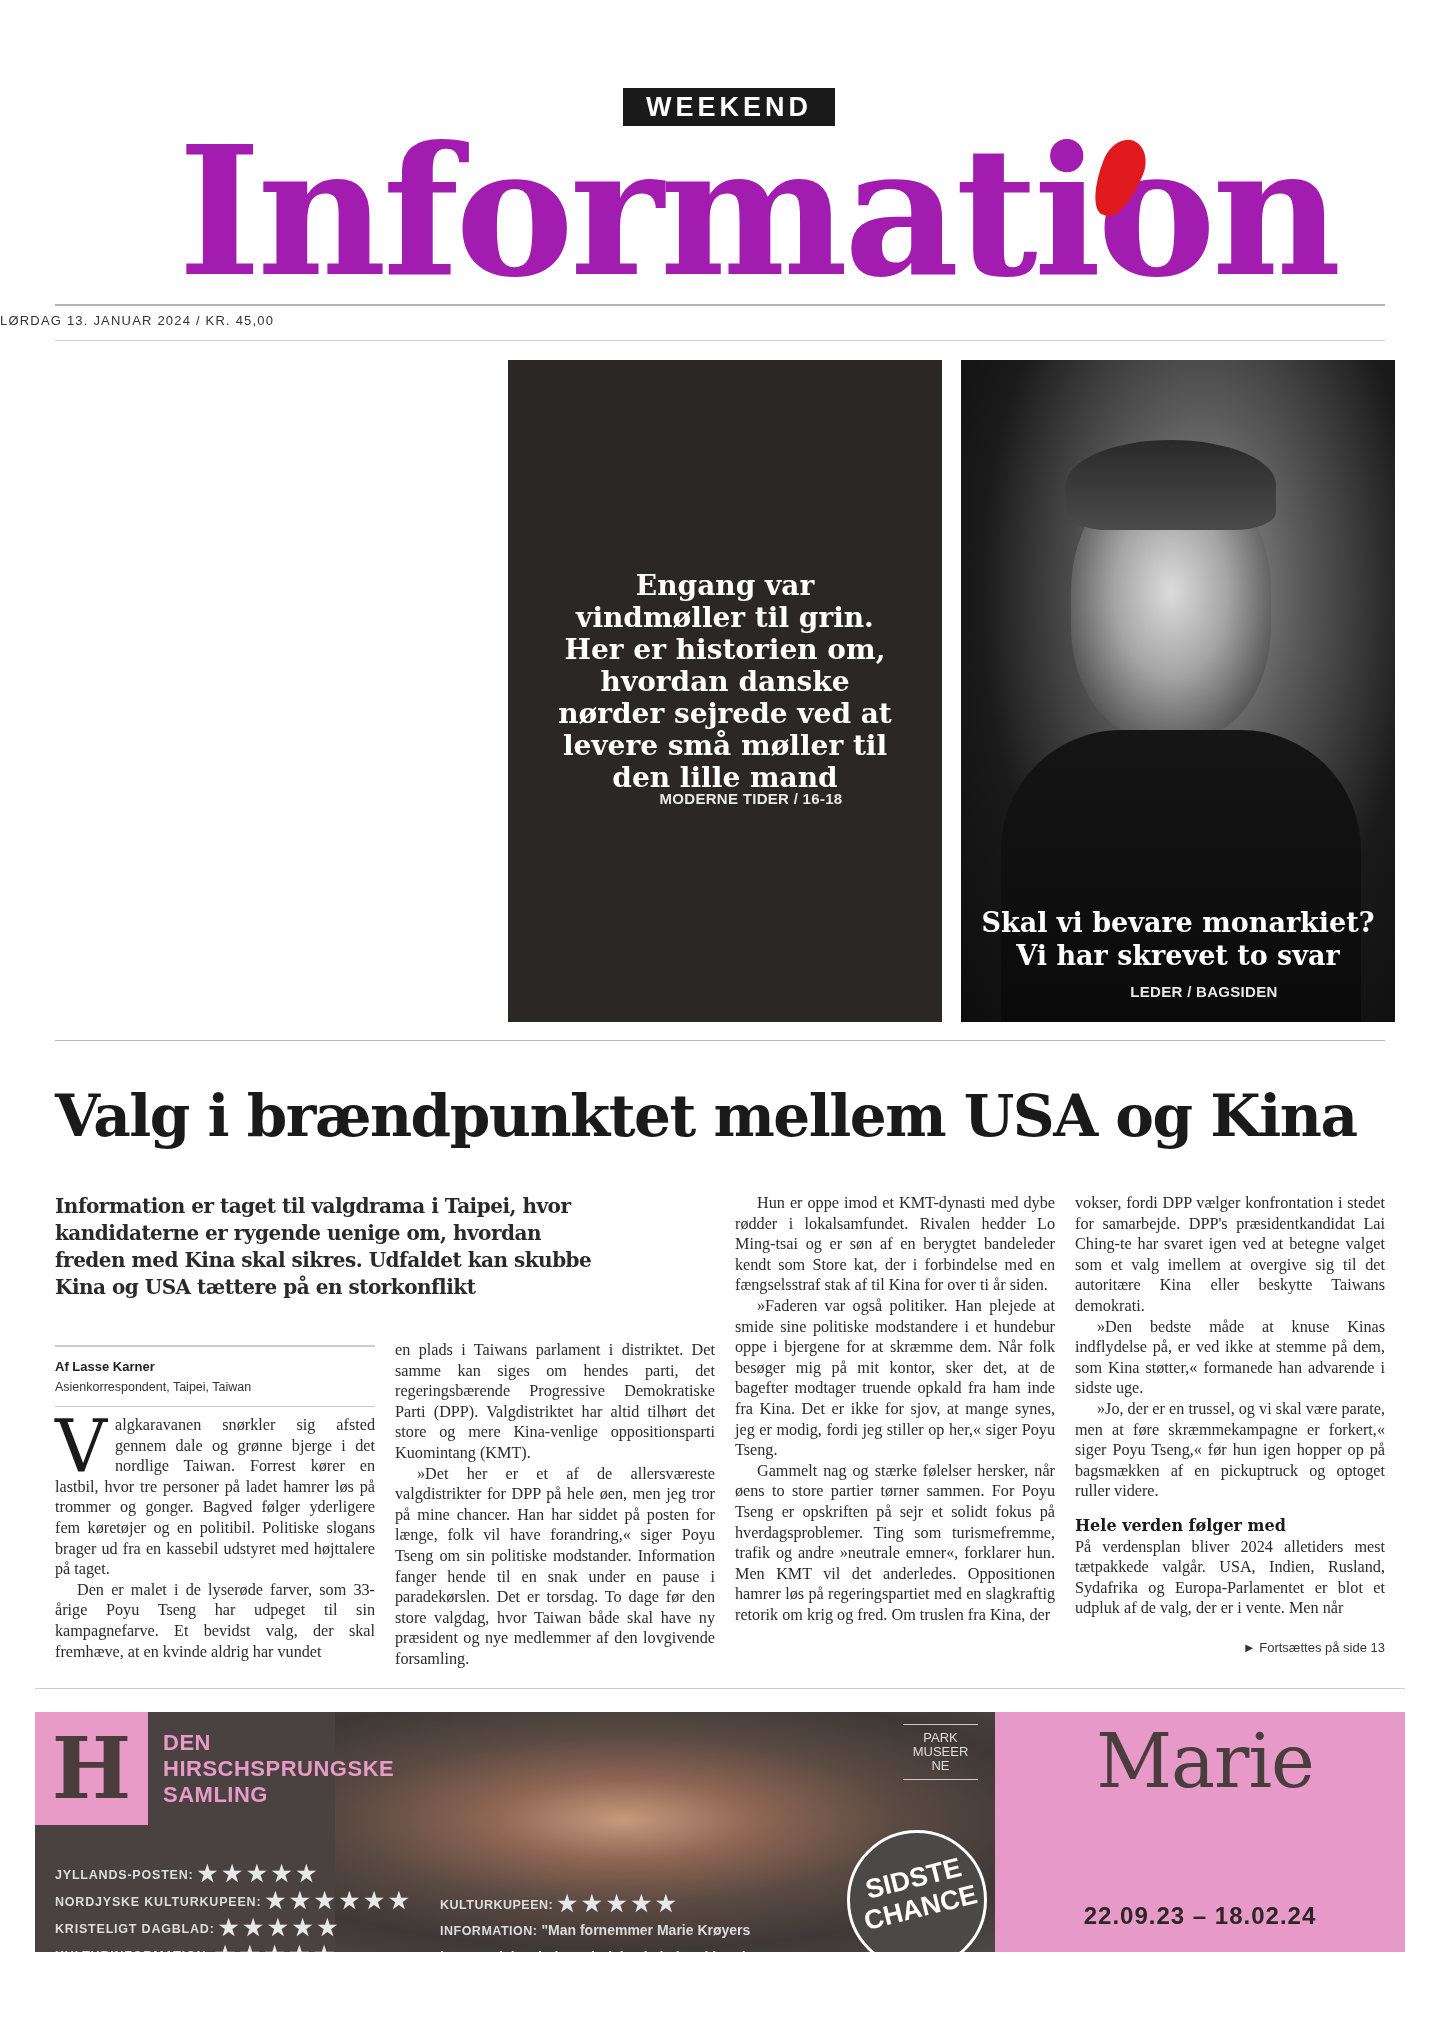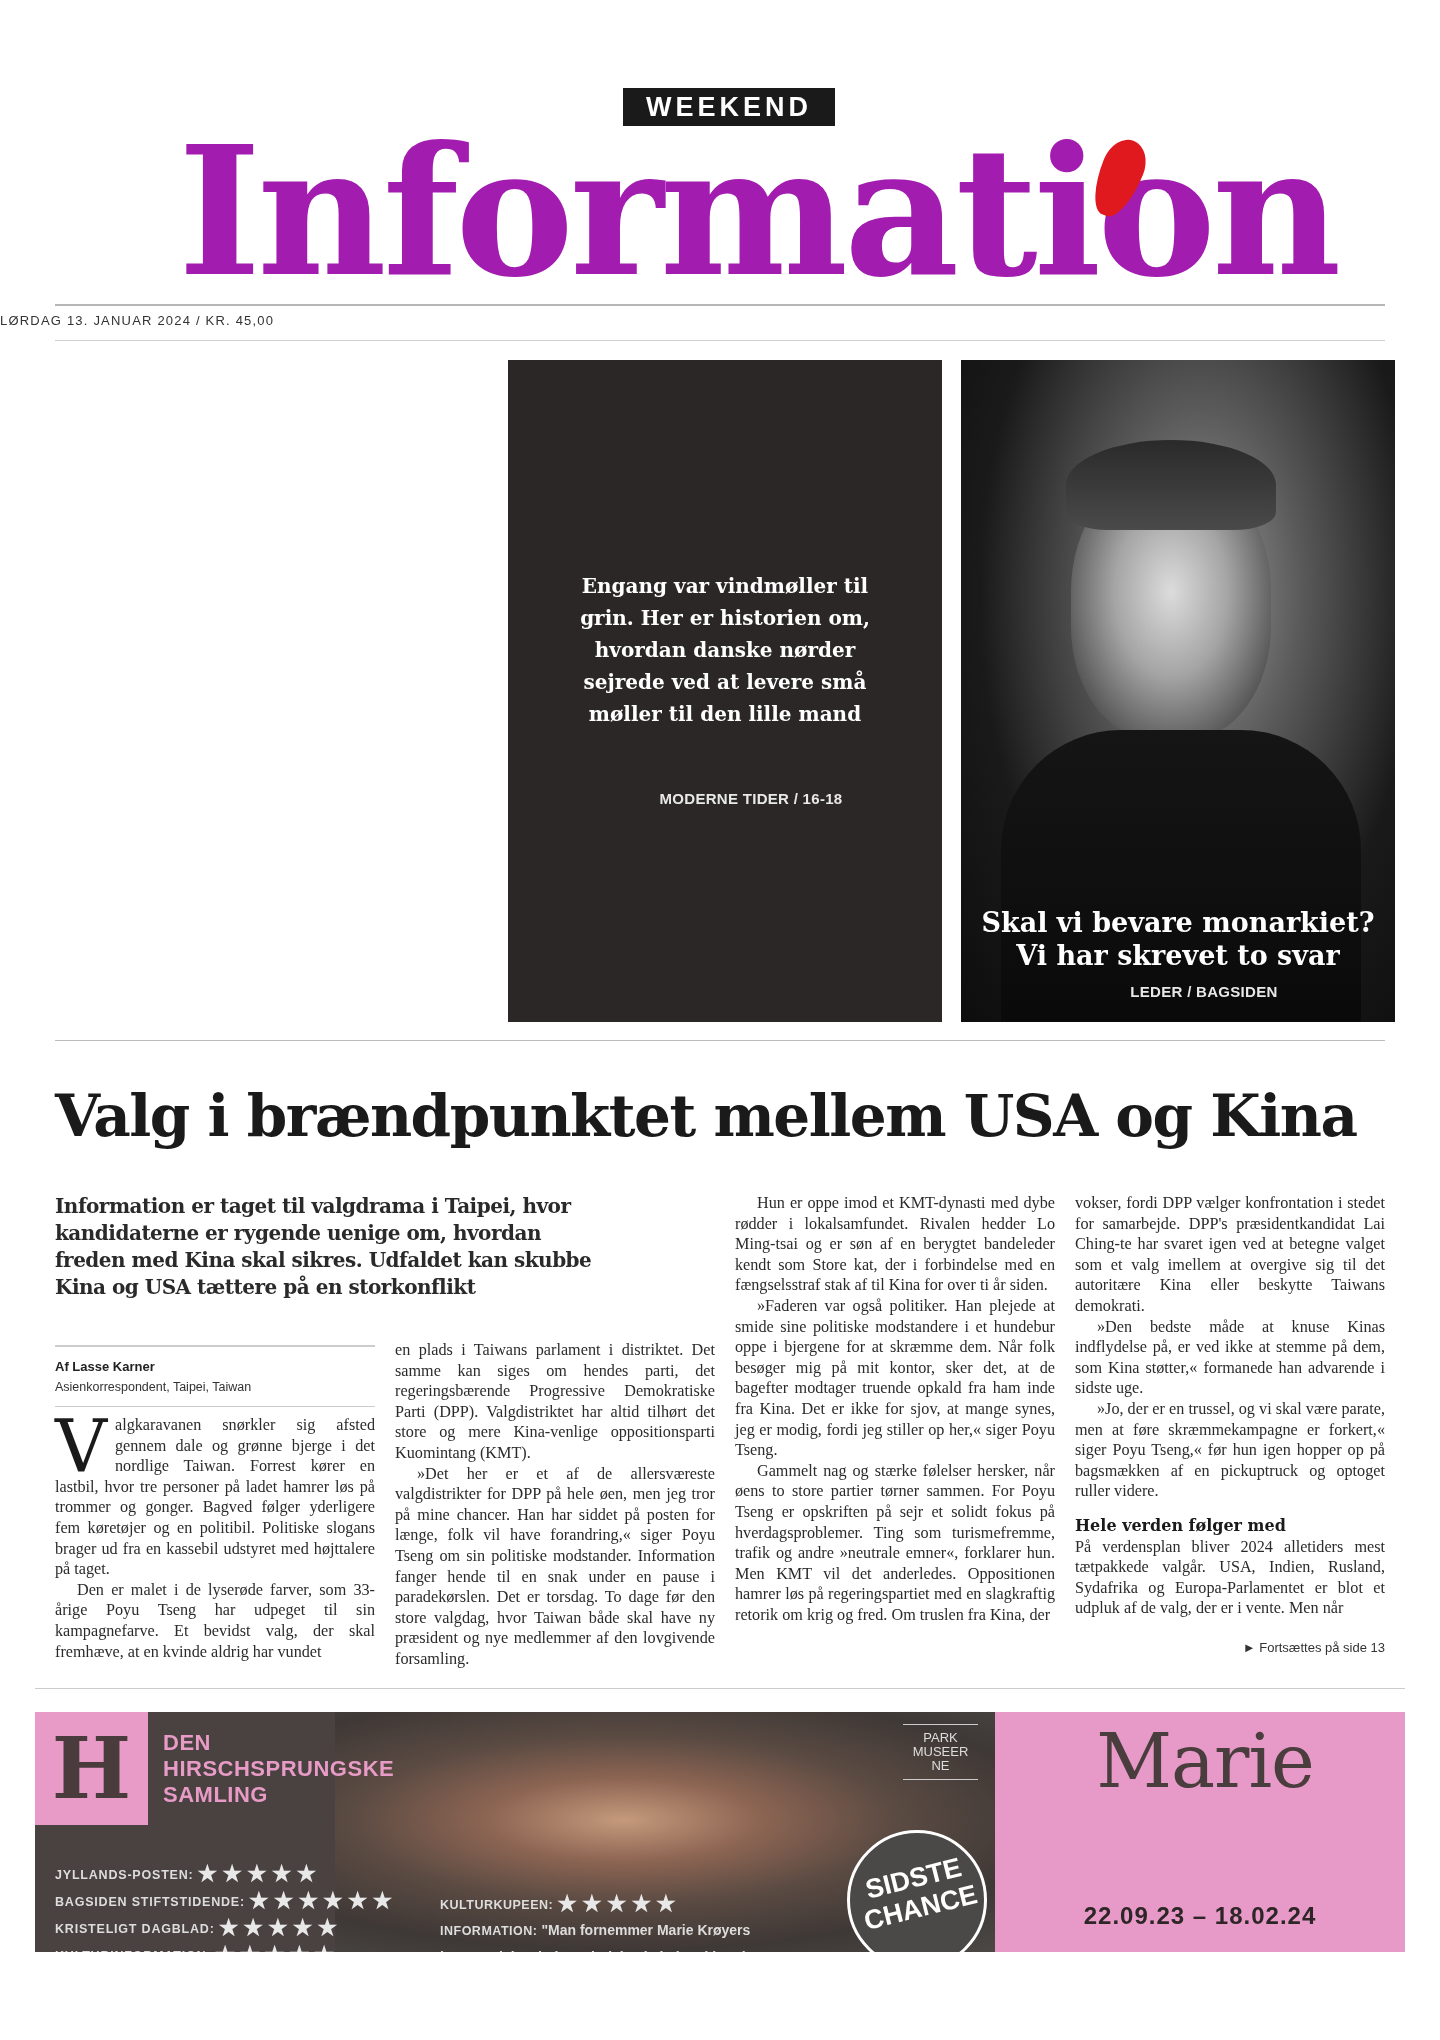--- a/index.html
+++ b/index.html
@@ -71,21 +71,21 @@
   <div class="logo">Information</div>
   <div class="logo-accent"></div>
   <div class="rule-top"></div>
   <div class="dateline">LØRDAG 13. JANUAR 2024  /  KR. 45,00</div>
   <div class="rule-top2"></div>
 </header>
 
 <section class="teasers">
 
   <article class="teaser teaser-2">
-    <div class="teaser-title" style="top:210px;font-size:20px;line-height:32px;padding:0 50px;">Engang var vindmøller til grin. Her er historien om, hvordan danske nørder sejrede ved at levere små møller til den lille mand</div>
+    <div class="teaser-title" style="top:210px;font-size:28px;line-height:32px;padding:0 50px;">Engang var vindmøller til grin. Her er historien om, hvordan danske nørder sejrede ved at levere små møller til den lille mand</div>
     <div class="teaser-kicker" style="top:430px;">MODERNE TIDER  /  16-18</div>
   </article>
 
   <article class="teaser teaser-3">
     <div class="photo-figure" style="left:110px;top:110px;width:200px;height:270px;background:radial-gradient(ellipse at 50% 45%,#dcdcdc 0%,#a5a5a5 40%,#5a5a5a 75%,#2a2a2a 100%);border-radius:45% 45% 42% 42%;"></div>
     <div class="photo-figure" style="left:105px;top:80px;width:210px;height:90px;background:linear-gradient(180deg,#2a2a2a,#4a4a4a);border-radius:50% 50% 20% 20%;"></div>
     <div class="photo-figure" style="left:40px;top:370px;width:360px;height:292px;background:linear-gradient(180deg,#151515,#0a0a0a);border-radius:120px 120px 0 0;"></div>
     <div class="teaser-title" style="top:546px;font-size:27px;line-height:33px;padding:0 20px;">Skal vi bevare monarkiet? Vi har skrevet to svar</div>
     <div class="teaser-kicker" style="top:623px;">LEDER  /  BAGSIDEN</div>
   </article>
@@ -137,21 +137,21 @@
     <div class="ad-logo-h">H</div>
   </div>
   <div class="ad-org">
     <div>DEN</div>
     <div>HIRSCHSPRUNGSKE</div>
     <div>SAMLING</div>
   </div>
 
   <div class="ratings">
     <div class="rating-row"><span>JYLLANDS-POSTEN:</span><span class="rating-stars">★★★★★</span></div>
-    <div class="rating-row"><span>BAGSIDEN STIFTSTIDENDE:</span><span class="rating-stars">★★★★★★</span></div>
+    <div class="rating-row"><span>NORDJYSKE KULTURKUPEEN:</span><span class="rating-stars">★★★★★★</span></div>
     <div class="rating-row"><span>KRISTELIGT DAGBLAD:</span><span class="rating-stars">★★★★★</span></div>
     <div class="rating-row"><span>KULTURINFORMATION:</span><span class="rating-stars">★★★★★</span></div>
   </div>
 
   <div class="ratings-2">
     <div class="rating-row"><span>KULTURKUPEEN:</span><span class="rating-stars">★★★★★</span></div>
     <div class="rating-row"><span>INFORMATION:</span> <span class="quote">"Man fornemmer Marie Krøyers</span></div>
     <div class="rating-row"><span class="quote">kunstneriske sjæl og sindelag i alt, hvad hun berørte"</span></div>
   </div>
 

